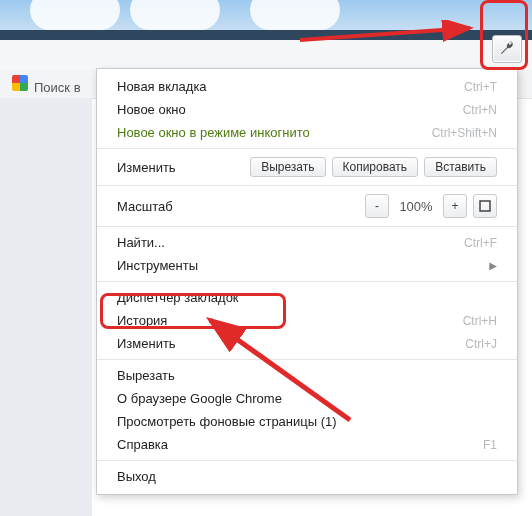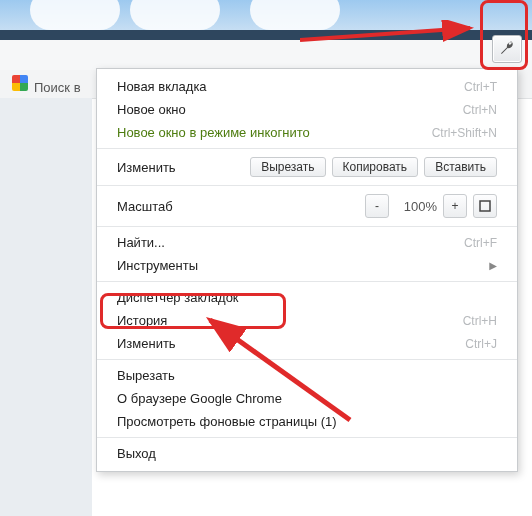--- a/index.html
+++ b/index.html
@@ -164,21 +164,21 @@
     background: linear-gradient(#fdfdfe, #eceef0);
     border-radius: 3px;
     display: flex;
     align-items: center;
     justify-content: center;
     font-size: 12px;
     color: #444;
   }
   .zoom-pct {
     min-width: 42px;
-    text-align: right;
+    text-align: center;
     color: #555;
   }
 
   
   .red-box {
     position: absolute;
     border: 3px solid #e02a2a;
     border-radius: 8px;
     pointer-events: none;
   }
@@ -286,20 +286,24 @@
 
   <div class="item">
     <span class="label">Вырезать</span>
   </div>
   <div class="item">
     <span class="label">О браузере Google Chrome</span>
   </div>
   <div class="item">
     <span class="label">Просмотреть фоновые страницы (1)</span>
   </div>
+  <div class="item">
+    <span class="label">Справка</span>
+    <span class="shortcut">F1</span>
+  </div>
 
   <div class="sep"></div>
 
   <div class="item">
     <span class="label">Выход</span>
   </div>
 </div>
 
 <div class="red-box" style="right:4px; top:0px; width:42px; height:64px;"></div>
 

